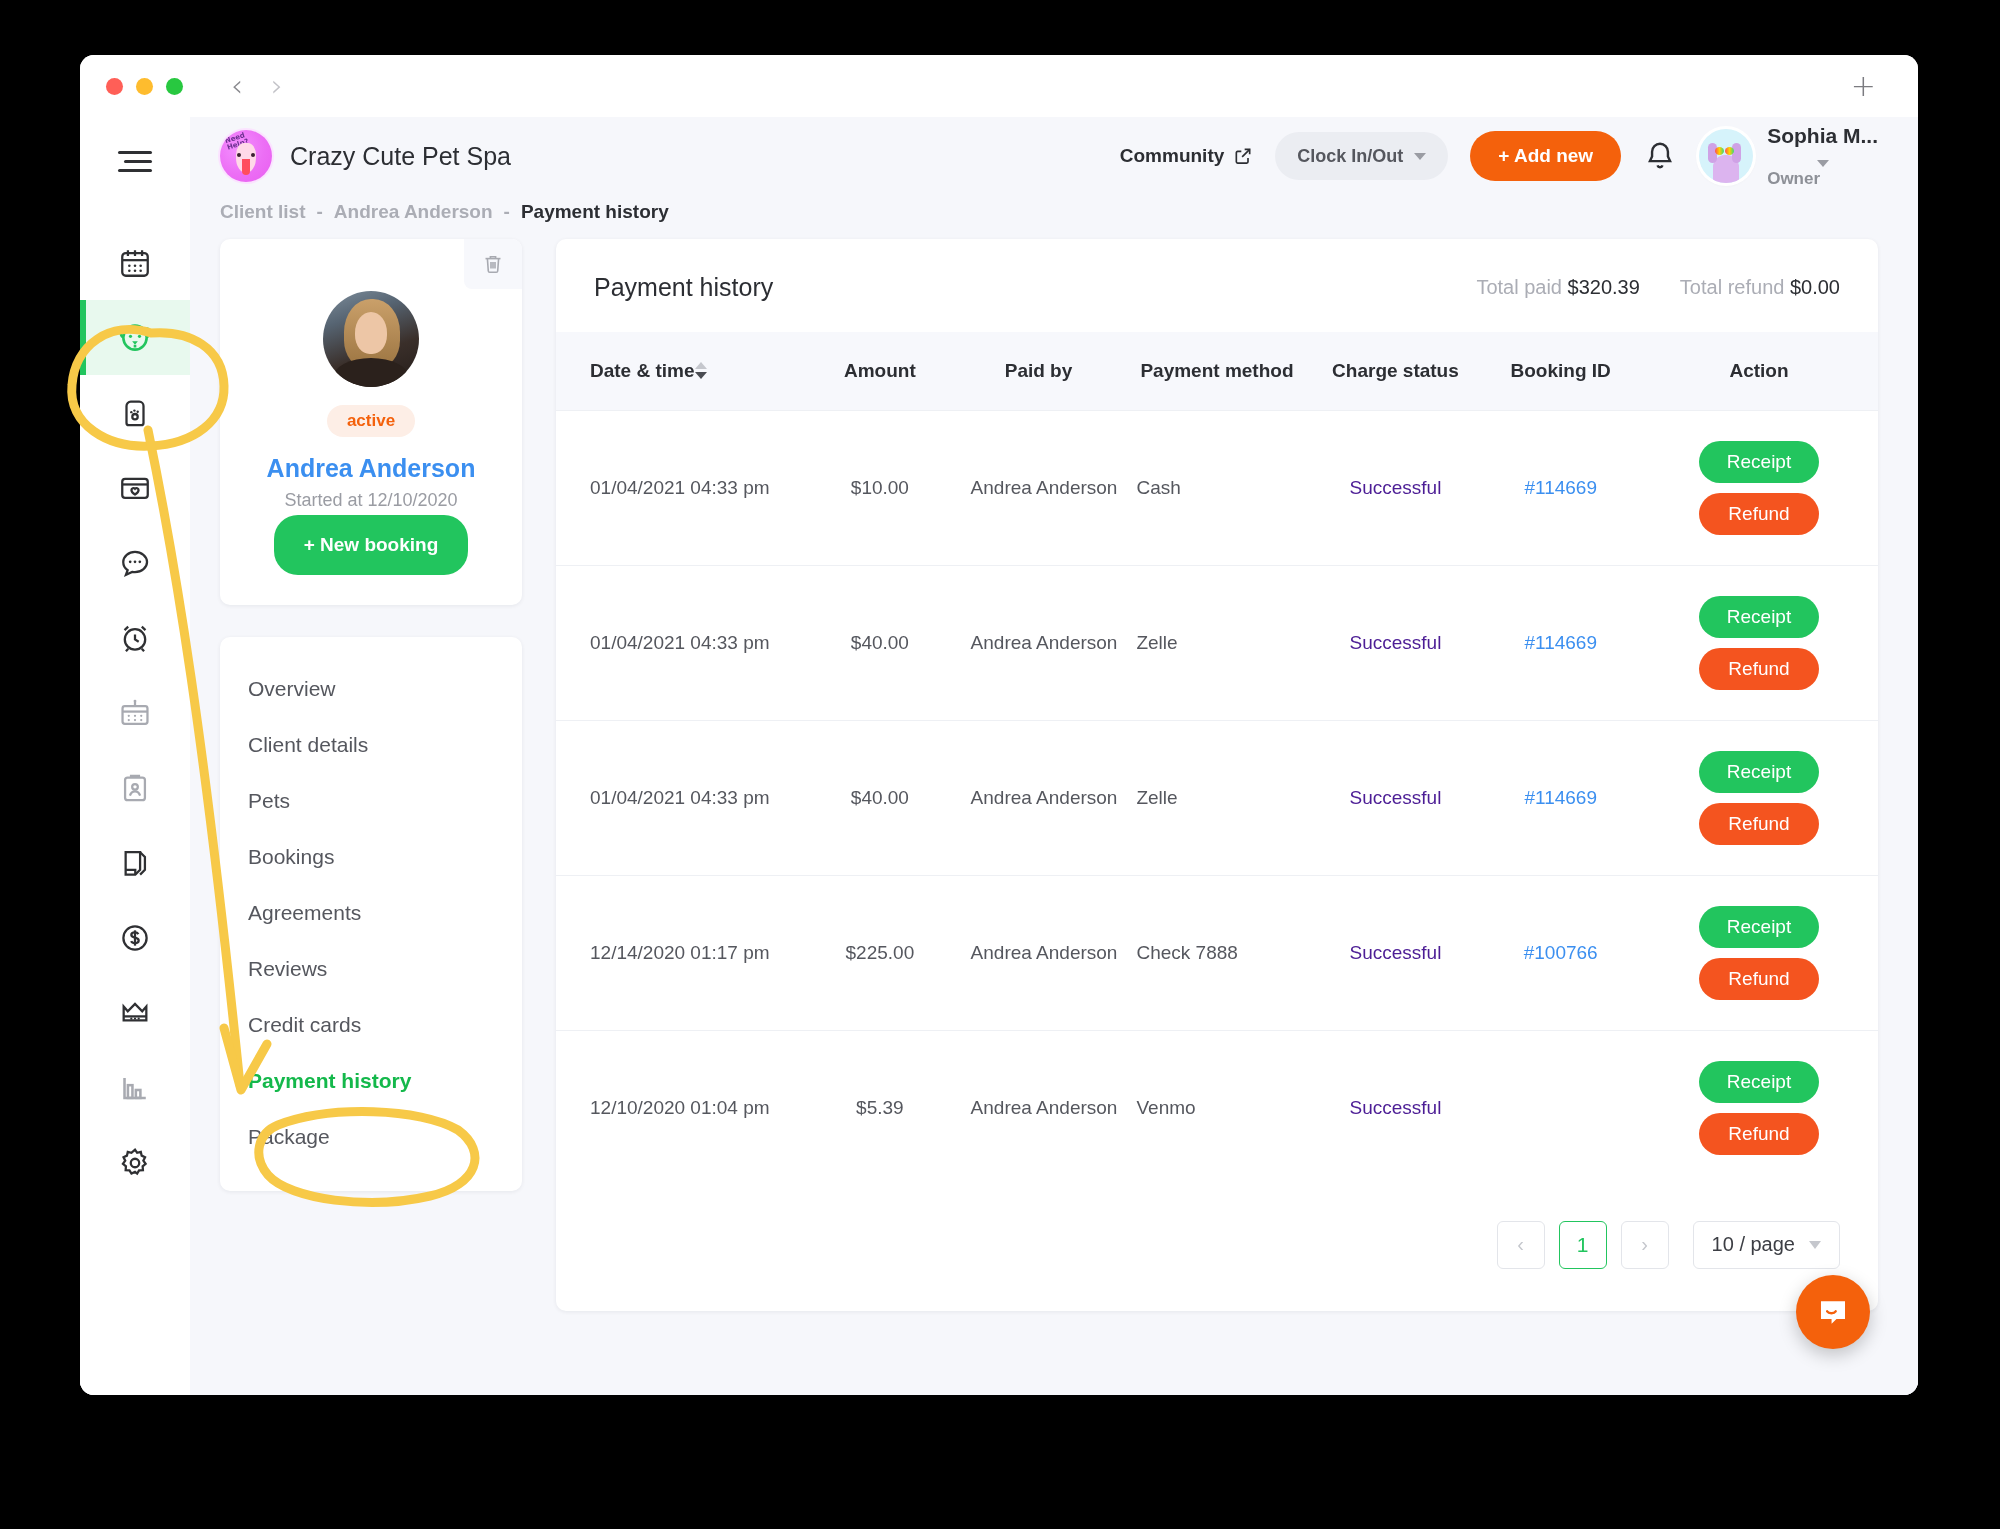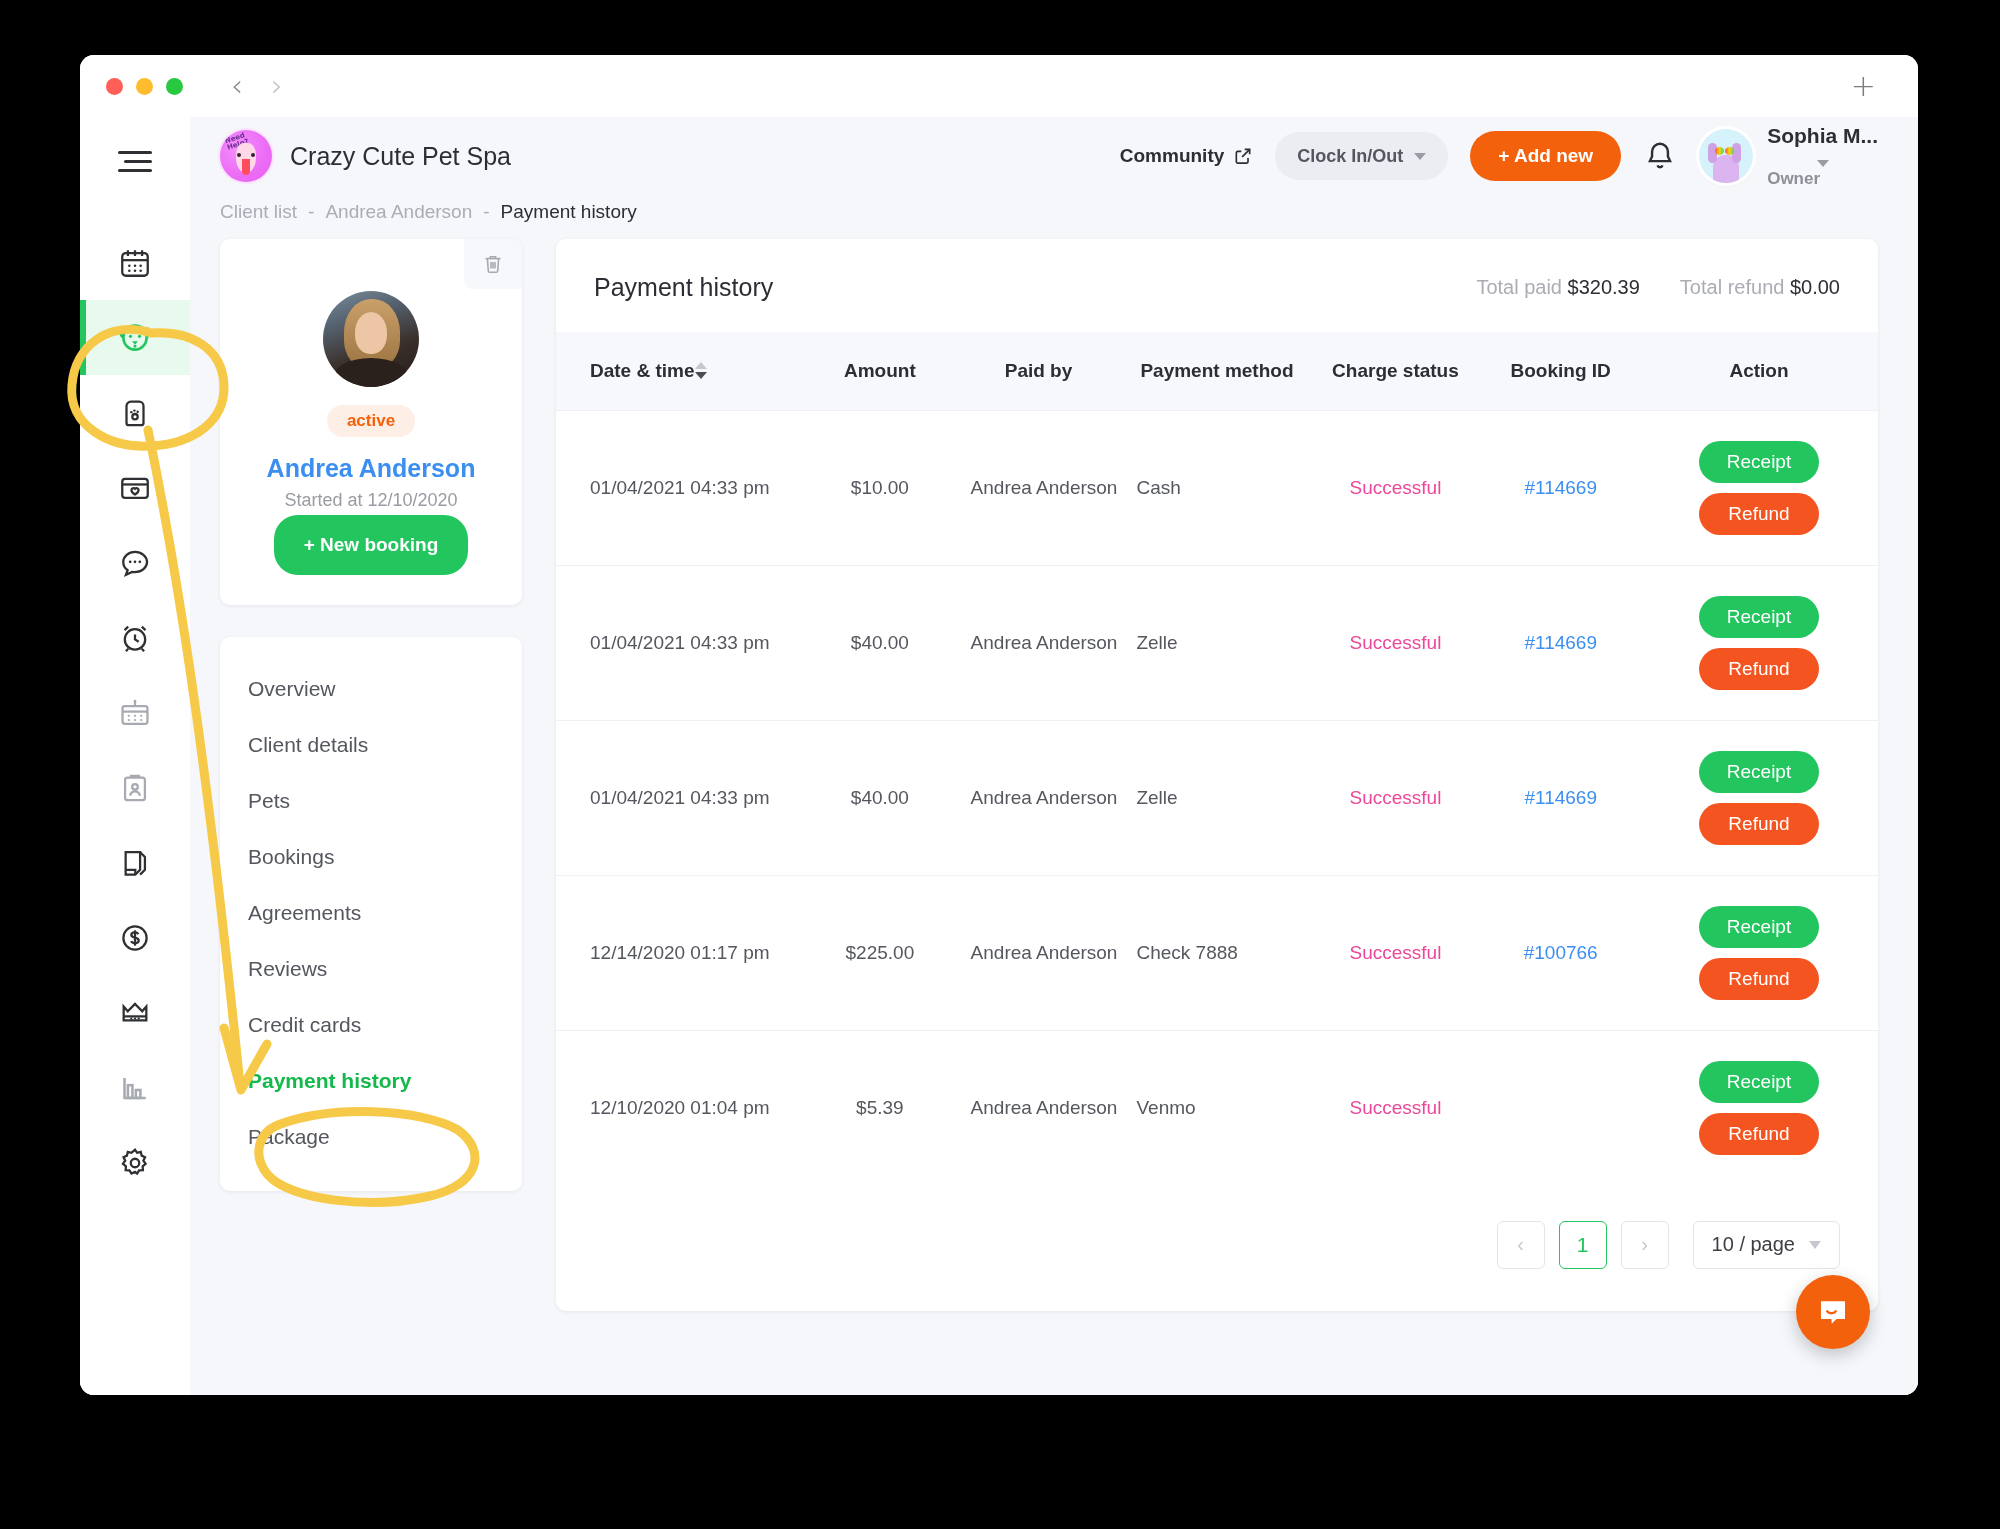--- a/index.html
+++ b/index.html
@@ -138,21 +138,21 @@
   .uavatar .ear.l { left: 9px; }
   .uavatar .ear.r { right: 12px; }
   .uavatar .glass { position: absolute; top: 18px; width: 9px; height: 8px; background: linear-gradient(90deg,#ff4d4d,#ffd400,#37d67a); border-radius: 50% 50% 50% 50%; }
   .uavatar .glass.l { left: 16px; }
   .uavatar .glass.r { left: 26px; }
   .uname { font-size: 21px; color: #2c2e33; display: flex; align-items: center; gap: 12px; flex-direction: column; }
   .urole { font-size: 17px; color: #8d9097; margin-top: 2px; }
 
   .breadcrumb {
     padding: 6px 8px 16px 30px; font-size: 19px; color: #abadb5;
-    display: flex; gap: 11px; align-items: center;
+    display: flex; gap: 11px; align-items: center; font-weight: bold;
   }
   .breadcrumb .sep { color: #abadb5; }
   .breadcrumb .cur { color: #2c2e33; }
 
   .content { flex: 1; display: flex; gap: 34px; padding: 0 40px 0 30px; min-height: 0; }
 
   
   .leftcol { width: 302px; flex: 0 0 302px; display: flex; flex-direction: column; gap: 32px; }
   .card { background: #fff; border-radius: 10px; box-shadow: 0 1px 4px rgba(20,25,45,.07); }
 
@@ -218,21 +218,21 @@
   .sorticon .up { width:0;height:0;border-left:6px solid transparent;border-right:6px solid transparent;border-bottom:7px solid #c5c7cd; }
   .sorticon .dn { width:0;height:0;border-left:6px solid transparent;border-right:6px solid transparent;border-top:7px solid #4a4c52; }
 
   tbody td {
     border-top: 1px solid #eef0f4; font-size: 19px; color: #55575e;
     padding: 30px 6px; text-align: center; vertical-align: middle; line-height: 1.45;
   }
   tbody td.firstcol { text-align: left; padding-left: 34px; color: #55575e; }
   tbody td.paidby { text-align: left; padding-left: 18px; }
   tbody td.method { text-align: left; padding-left: 12px; }
-  td.status { color: #ec4899; }
+  td.status { color: #4c1d95; }
   td.bookingid a { color: #3b8ff0; text-decoration: none; }
   .actions { display: flex; flex-direction: column; align-items: center; gap: 10px; }
   .btn-pill { width: 120px; height: 42px; border-radius: 22px; color: #fff; font-size: 19px; display: flex; align-items: center; justify-content: center; }
   .btn-receipt { background: #22c55e; }
   .btn-refund { background: #f4541f; }
 
   .pager { display: flex; justify-content: flex-end; align-items: center; gap: 14px; padding: 36px 38px 42px; }
   .pgbtn {
     width: 48px; height: 48px; border: 1px solid #e3e5ea; border-radius: 6px;
     display: flex; align-items: center; justify-content: center; color: #c5c7cd; font-size: 20px;

